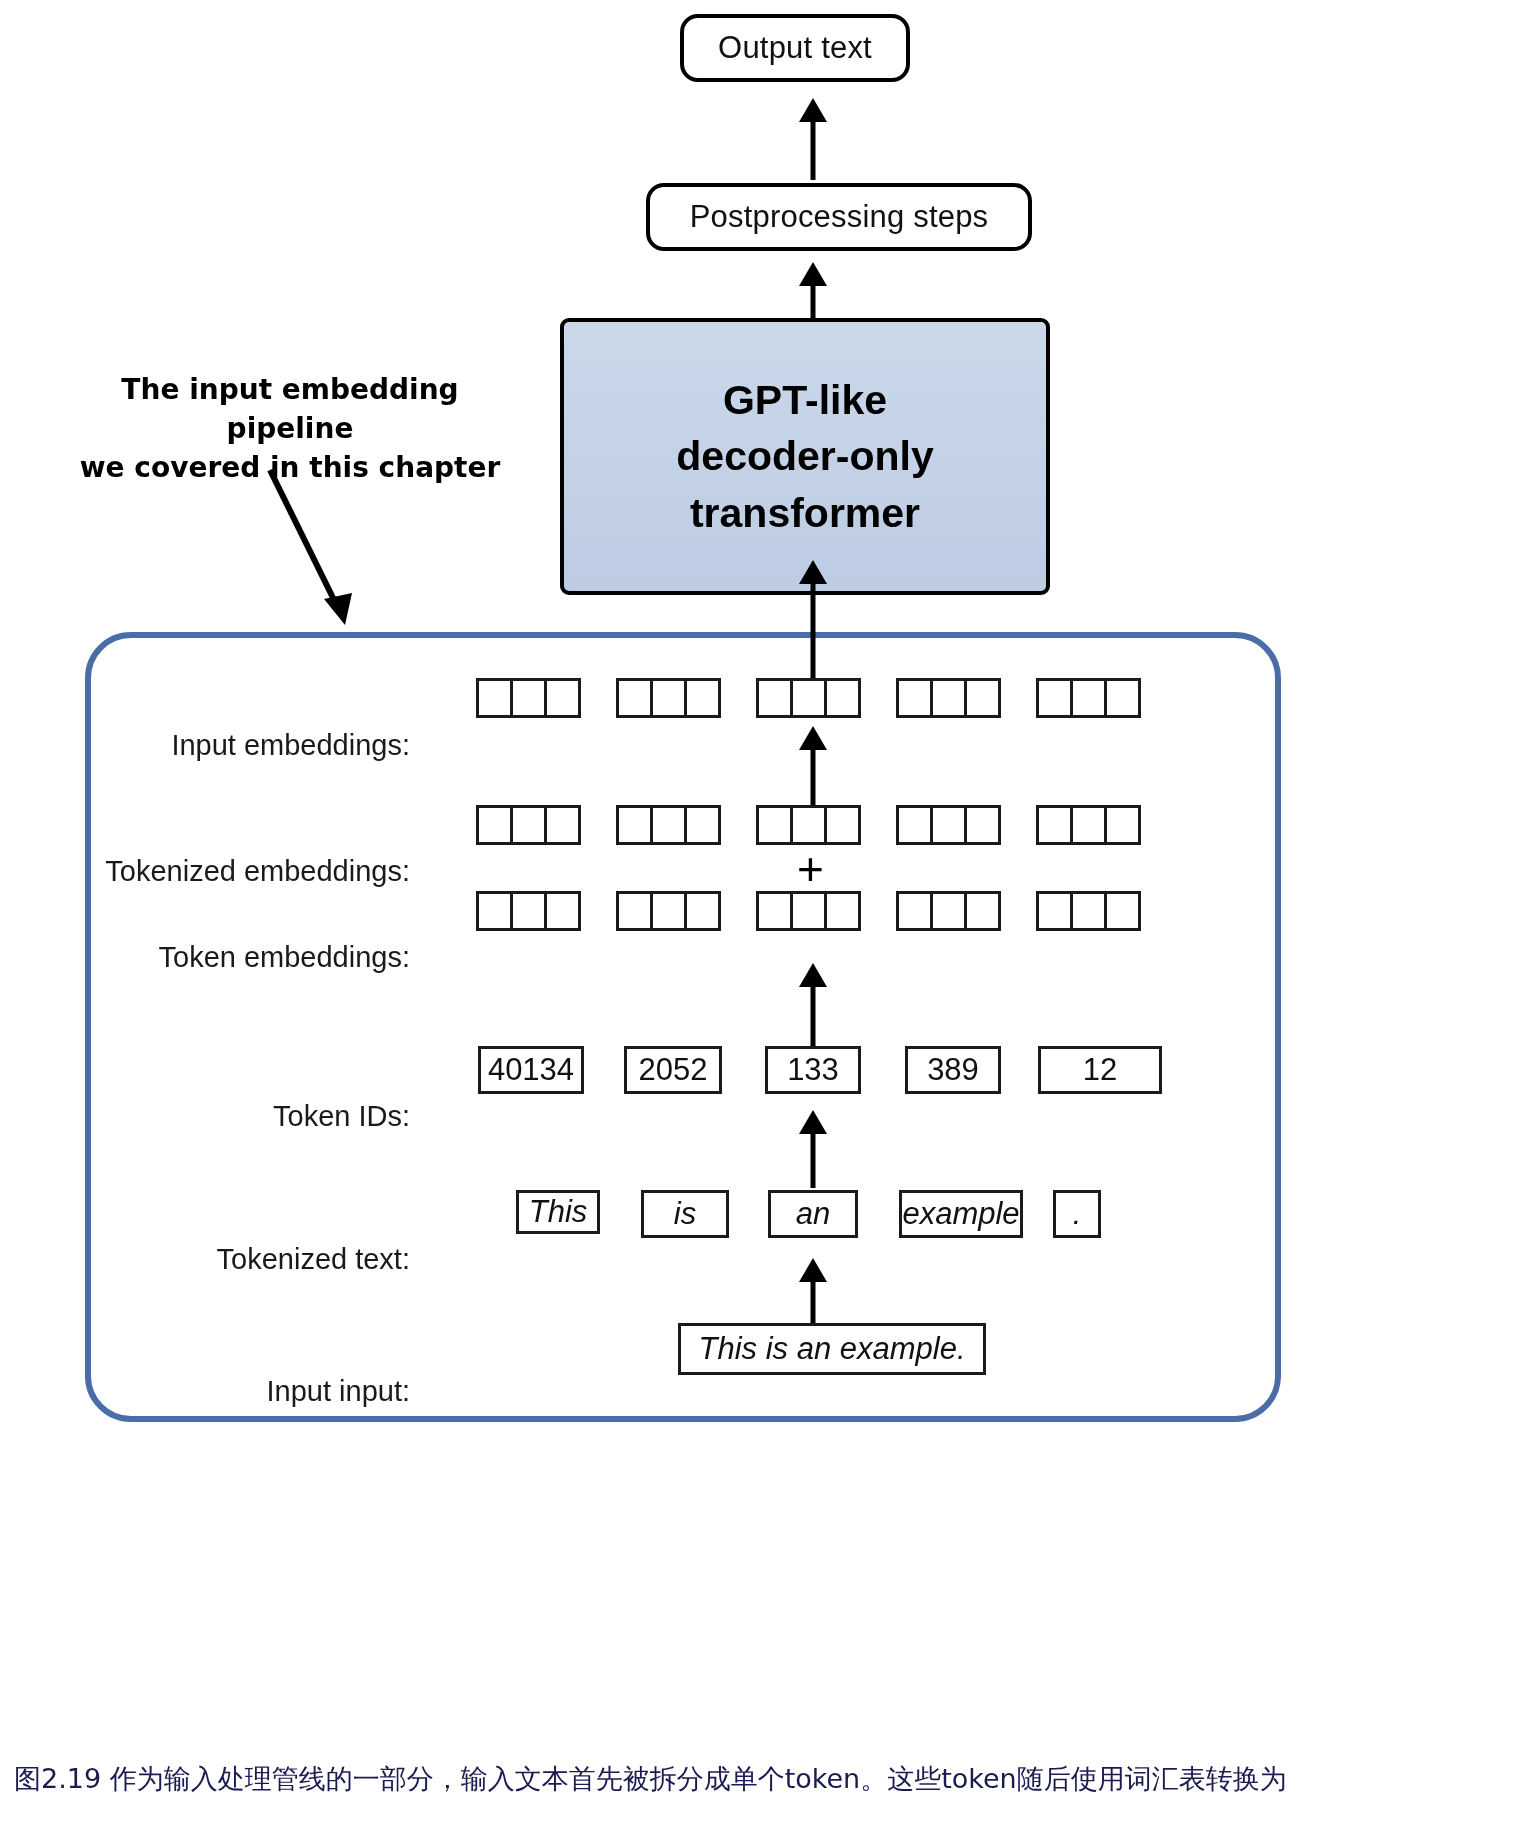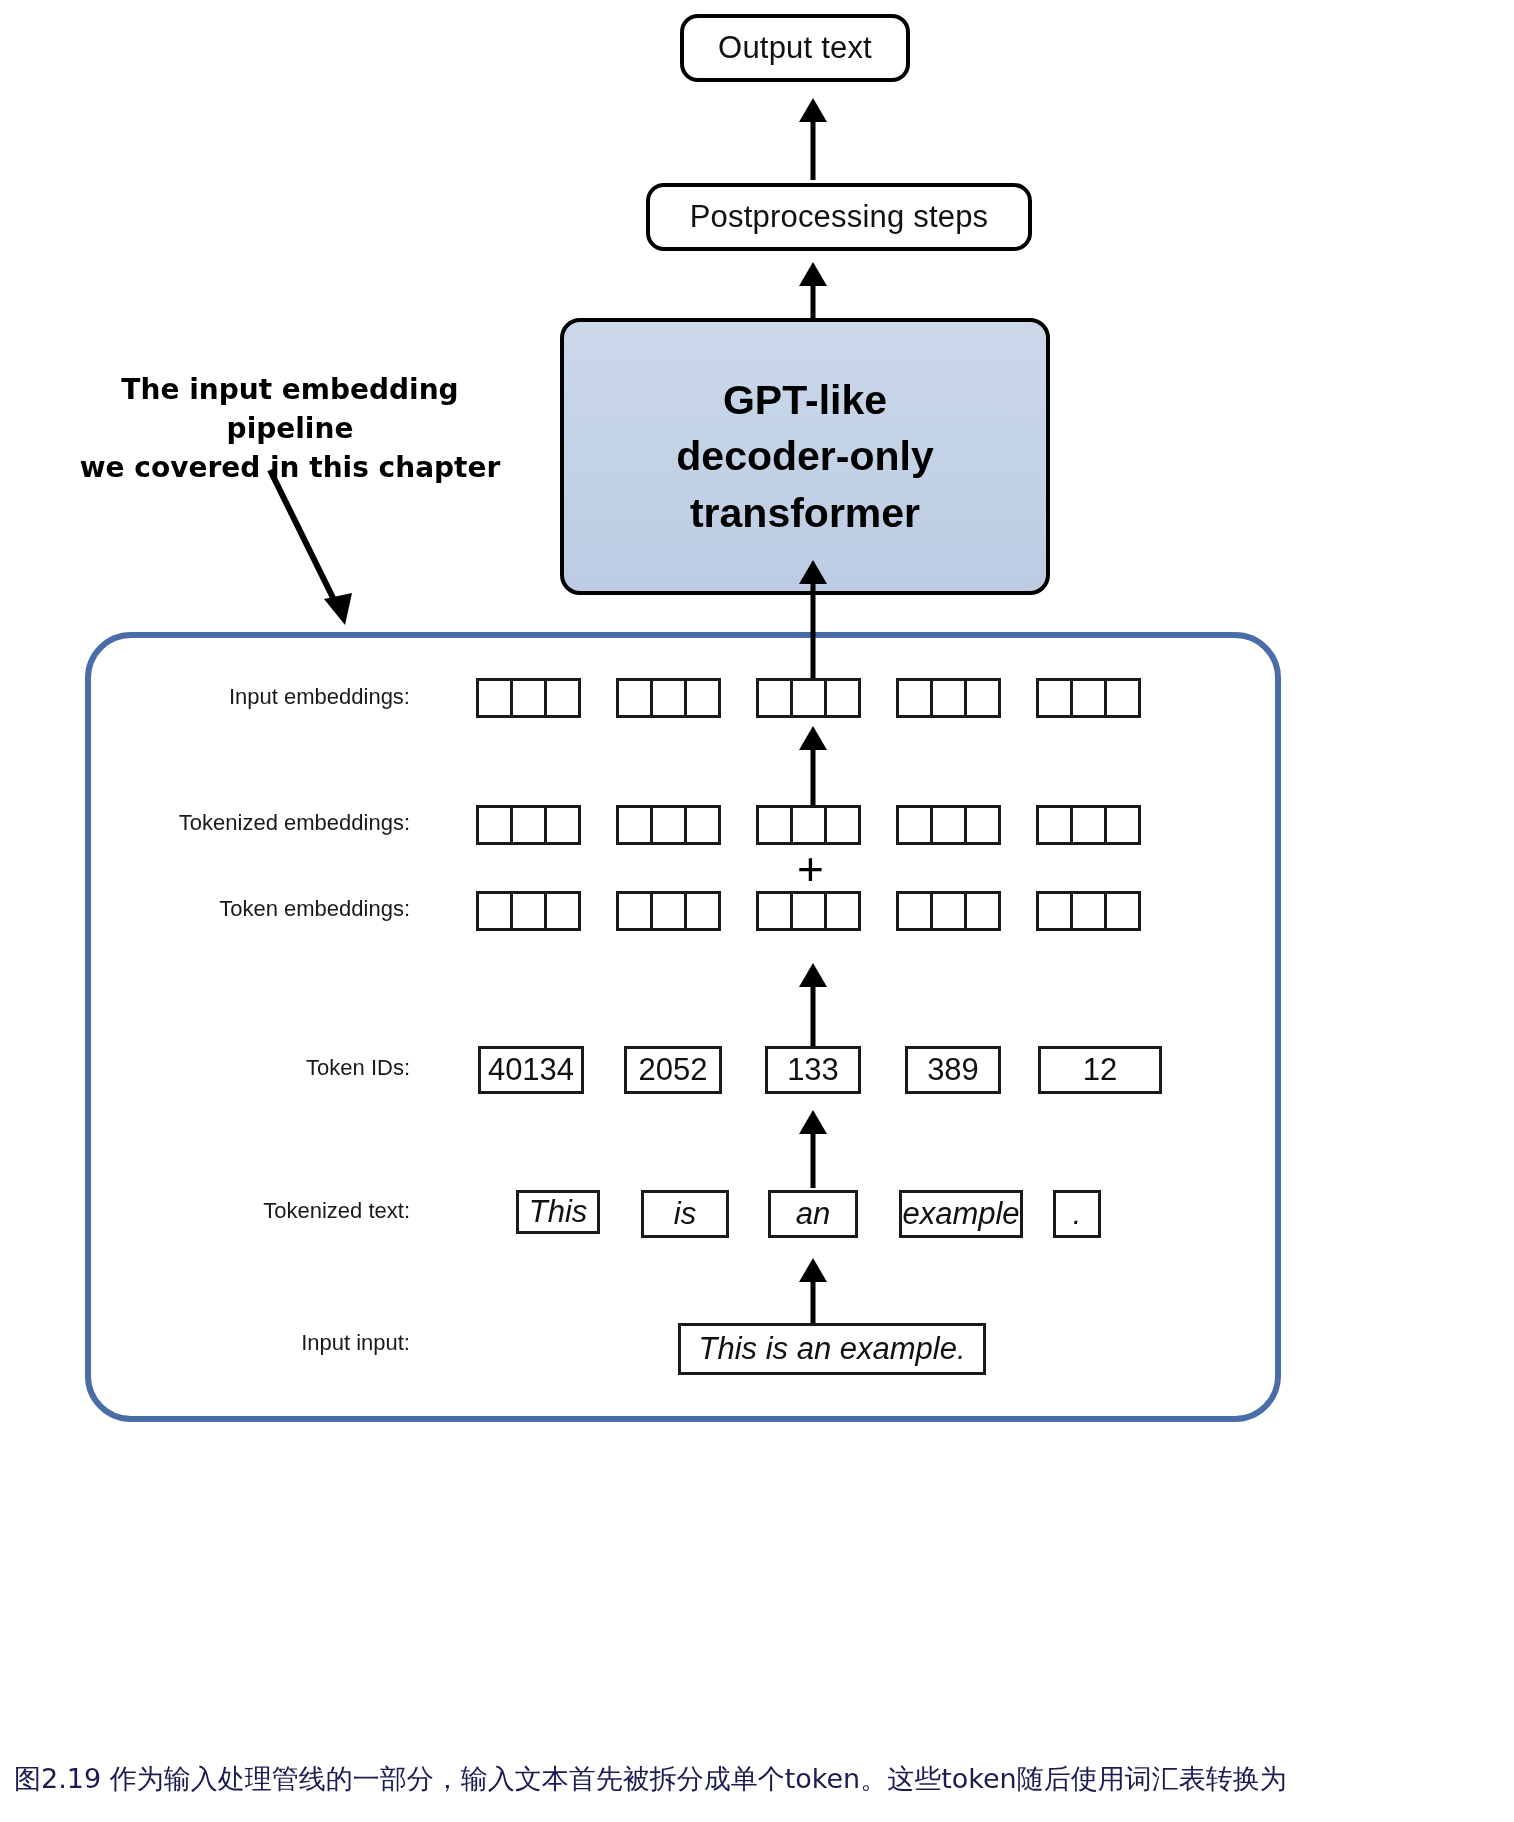--- a/index.html
+++ b/index.html
@@ -33,21 +33,21 @@
     justify-content: center;
     font-size: 31px;
     letter-spacing: 0.2px;
     color: #111;
     white-space: nowrap;
   }
 
   
   .model-block {
     border: 4px solid #000;
-    border-radius: 20px;
+    border-radius: 9px;
     background: #c3d1e6;
     background: linear-gradient(180deg,#cbd8ea 0%, #bdcce3 100%);
     display: flex;
     flex-direction: column;
     align-items: center;
     justify-content: center;
     font-weight: bold;
     font-size: 41px;
     line-height: 1.38;
     color: #000;
@@ -56,24 +56,25 @@
 
   
   .pipeline-container {
     border: 6px solid #4a6da7;
     border-radius: 46px;
     background: transparent;
   }
 
   
   .row-label {
-    font-size: 22px;
+    font-size: 29px;
     color: #1a1a1a;
     text-align: right;
     white-space: nowrap;
+    margin-top: 45px;
   }
 
   
   .arrow-up {
     position: absolute;
     width: 0;
   }
   .arrow-up .shaft {
     position: absolute;
     left: 50%;

